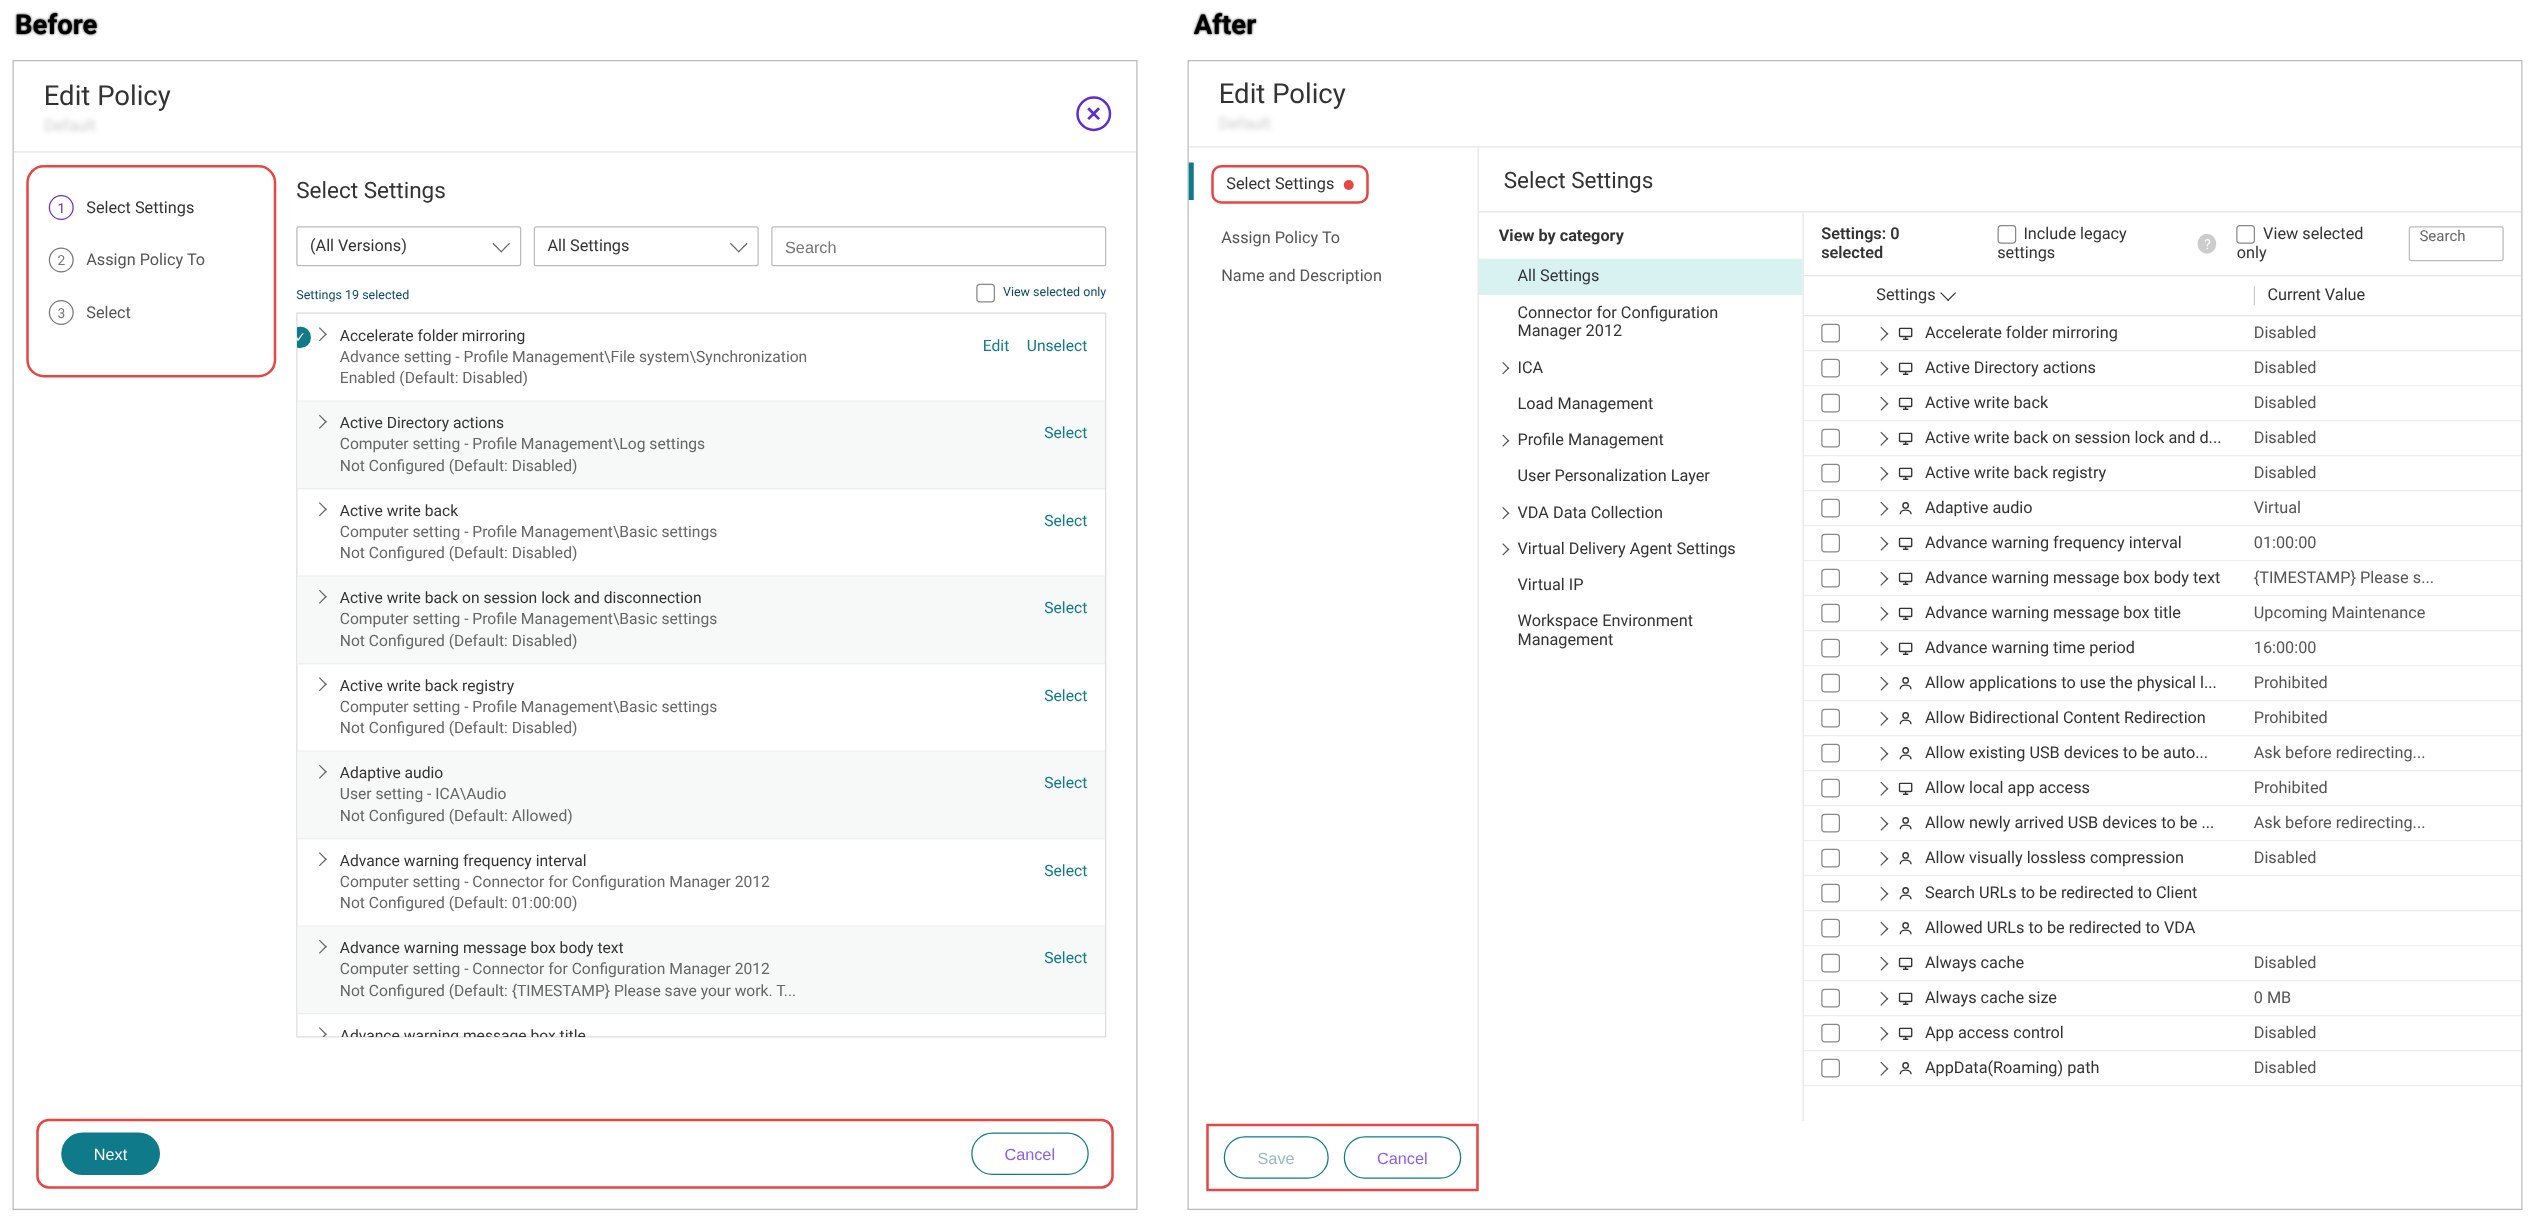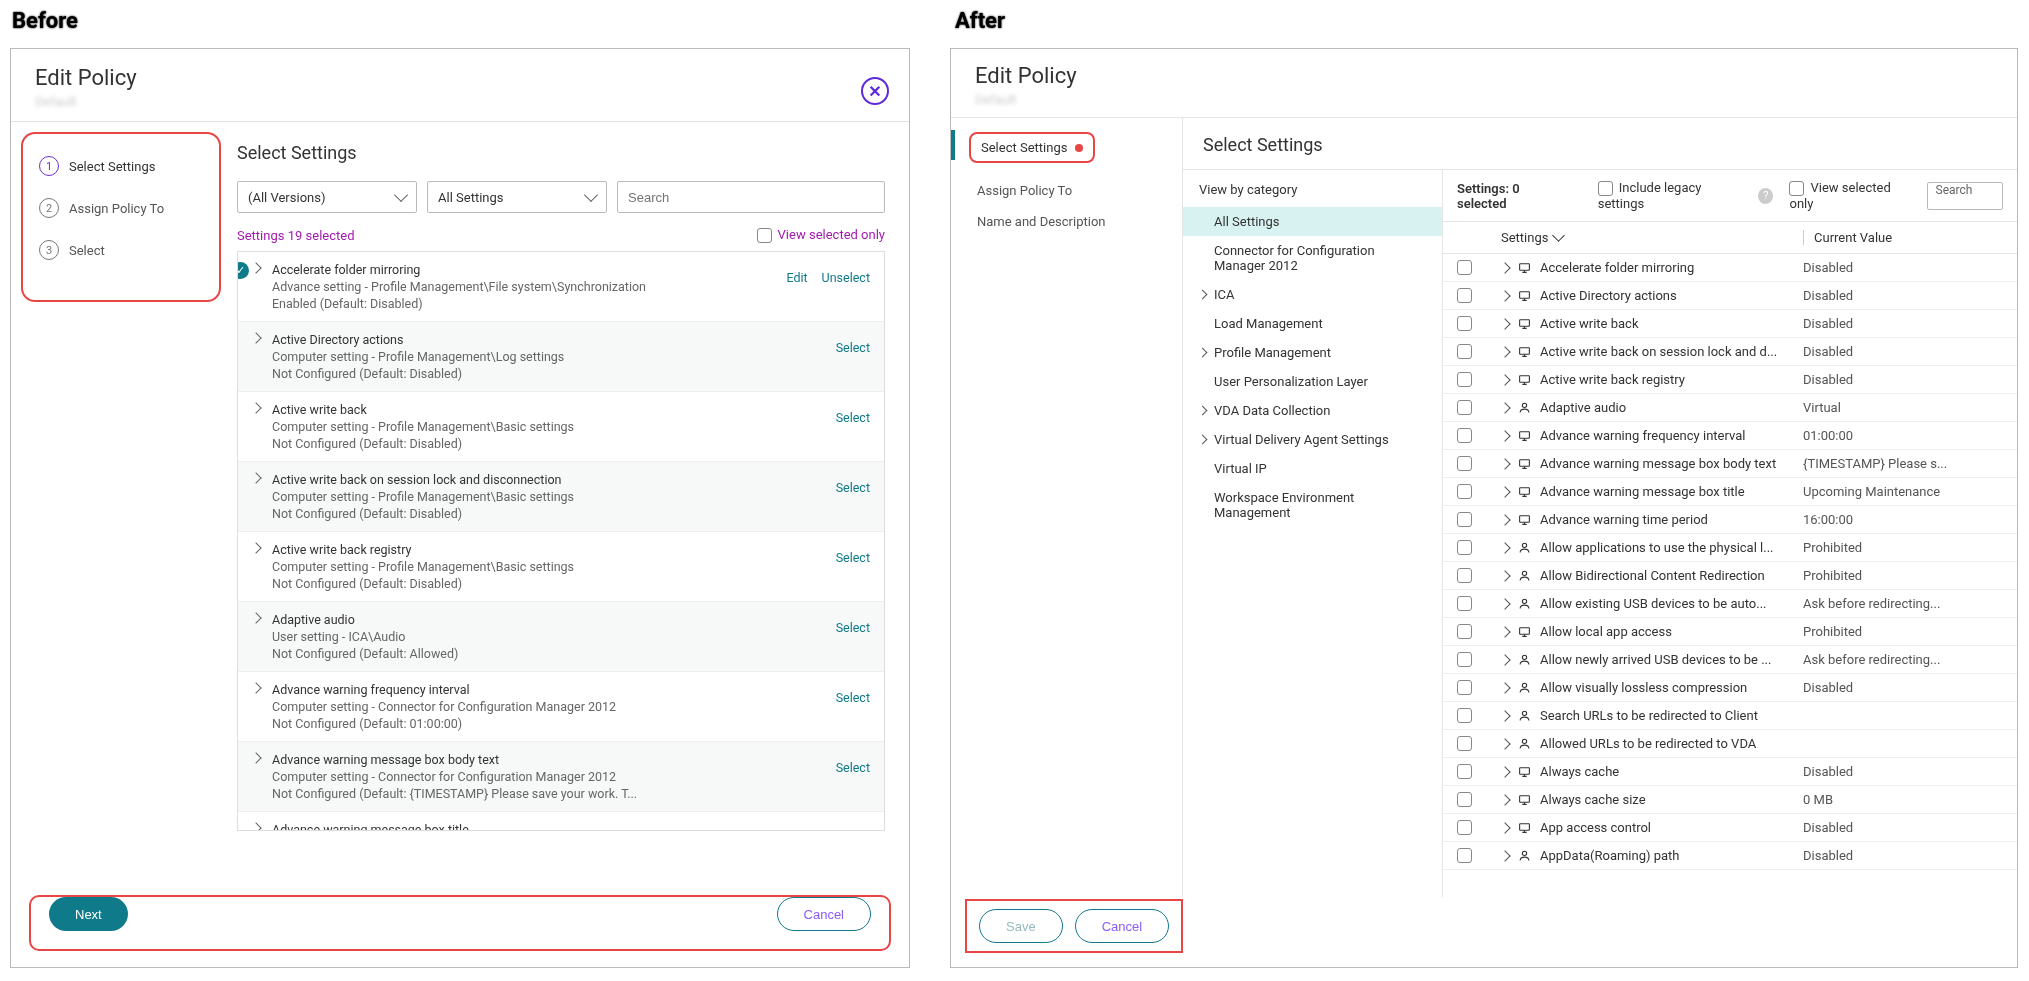--- a/index.html
+++ b/index.html
@@ -23,54 +23,54 @@
 .step span.lbl{font-size:13px;color:#555}
 .step.active span.lbl{color:#333}
 .before .main{flex:1;padding:20px 24px 10px 6px;overflow:hidden}
 .before .main h2{margin:0 0 18px;font-size:18px;font-weight:400}
 .ctrlrow{display:flex;gap:10px;margin-bottom:14px}
 .dd{border:1px solid #bbb;border-radius:2px;height:32px;display:flex;align-items:center;justify-content:space-between;padding:0 10px;font-size:13px;color:#333;background:#fff;cursor:pointer}
 .dd.v{width:180px}
 .dd.s{width:180px}
 .chev{width:10px;height:10px;display:inline-block;border-right:1.5px solid #666;border-bottom:1.5px solid #666;transform:rotate(45deg);margin-top:-4px}
 .srch{flex:1;border:1px solid #bbb;border-radius:2px;height:32px;padding:0 10px;font-size:13px;color:#888;background:#fff}
-.selrow{display:flex;justify-content:space-between;align-items:center;font-size:13px;color:#a21caf;margin-bottom:8px}
+.selrow{display:flex;justify-content:space-between;align-items:flex-end;font-size:10px;color:#0c4a6e;margin-bottom:8px}
 .chk{width:15px;height:15px;border:1.5px solid #888;border-radius:3px;display:inline-block;vertical-align:middle;margin-right:6px;cursor:pointer}
 .listwrap{border:1px solid #ddd;height:580px;overflow-y:scroll}
 .item{border-bottom:1px solid #eee;padding:10px 14px 10px 34px;position:relative;font-size:12.5px}
 .item.alt{background:#f7f8f8}
 .item .caret{position:absolute;left:14px;top:12px;width:8px;height:8px;border-right:1.5px solid #666;border-bottom:1.5px solid #666;transform:rotate(-45deg);cursor:pointer}
 .item .t{color:#333;margin-bottom:2px}
 .item .p{color:#666;margin-bottom:2px}
 .item .st{color:#666}
 .item .acts{position:absolute;right:14px;top:18px;display:flex;gap:14px}
 .item .acts a{color:#0f7a8a;cursor:pointer;font-size:12.5px}
 .item .check-on{position:absolute;left:-6px;top:10px;width:17px;height:17px;border-radius:50%;background:#0f7a8a;display:flex;align-items:center;justify-content:center;color:#fff;font-size:11px}
 
-.before .ftr{position:absolute;left:18px;right:18px;bottom:16px;height:56px;border:2px solid #e84545;border-radius:10px;display:flex;justify-content:space-between;padding:0 18px}
+.before .ftr{position:absolute;left:18px;right:18px;bottom:16px;height:56px;border:2px solid #e84545;border-radius:10px;display:flex;align-items:center;justify-content:space-between;padding:0 18px}
 .btn{border-radius:18px;height:34px;padding:0 26px;font-size:13px;cursor:pointer;display:inline-flex;align-items:center;justify-content:center}
 .btn.primary{background:#0f7a8a;color:#fff;border:none}
 .btn.outline{background:#fff;border:1.5px solid #0f7a8a;color:#8b5cf6}
 
 
 .after{position:absolute;left:950px;top:48px;width:1068px;height:920px;border:1px solid #bbb;background:#fff}
 .after .hdr{padding:14px 24px 10px}
 .after .hdr h1{margin:0;font-size:22px;font-weight:400}
 .after .hdr .sub{margin-top:4px;color:#ccc;filter:blur(2px);font-size:13px}
 .after .body{display:flex;border-top:1px solid #e5e5e5;height:780px}
 .after .nav{width:232px;padding:14px 10px;border-right:1px solid #e5e5e5;position:relative}
 .navline{position:absolute;left:0;top:12px;width:4px;height:30px;background:#0f7a8a}
 .navbox{border:2px solid #e84545;border-radius:8px;padding:6px 10px;display:inline-flex;align-items:center;gap:8px;margin-bottom:12px;margin-left:8px;cursor:pointer}
 .navbox .dot{width:8px;height:8px;border-radius:50%;background:#e84545}
 .navitem{padding:8px 16px;color:#555;cursor:pointer;font-size:13px}
 .after .main{flex:1;display:flex;flex-direction:column;overflow:hidden}
 .after .main h2{margin:16px 0 14px 20px;font-size:18px;font-weight:400}
 .after .cols{flex:1;display:flex;border-top:1px solid #e5e5e5;overflow:hidden}
 .catcol{width:260px;border-right:1px solid #e5e5e5;padding:12px 0}
-.catcol .hd{padding:0 16px 10px;font-size:13px;font-weight:400;color:#333}
+.catcol .hd{padding:0 16px 10px;font-size:13px;font-weight:700;color:#333}
 .cat{padding:7px 16px;font-size:13px;color:#333;cursor:pointer;display:flex;align-items:center;gap:6px}
 .cat.active{background:#d8f2f2}
 .cat .chv{width:7px;height:7px;border-right:1.4px solid #555;border-bottom:1.4px solid #555;transform:rotate(-45deg);margin-right:2px;flex-shrink:0}
 .cat.noexp .chv{visibility:hidden}
 .tablecol{flex:1;display:flex;flex-direction:column;overflow:hidden}
 .tbar{display:flex;align-items:center;gap:16px;padding:10px 14px;border-bottom:1px solid #e5e5e5;font-size:13px}
 .tbar .lab{font-weight:600}
 .tbar .spacer{margin-left:auto}
 .help{width:16px;height:16px;border-radius:50%;background:#ccc;color:#fff;display:inline-flex;align-items:center;justify-content:center;font-size:11px}
 .srch2{border:1px solid #bbb;border-radius:2px;height:28px;width:80px;padding:0 8px;font-size:12px;color:#666;background:#fff;cursor:pointer}

